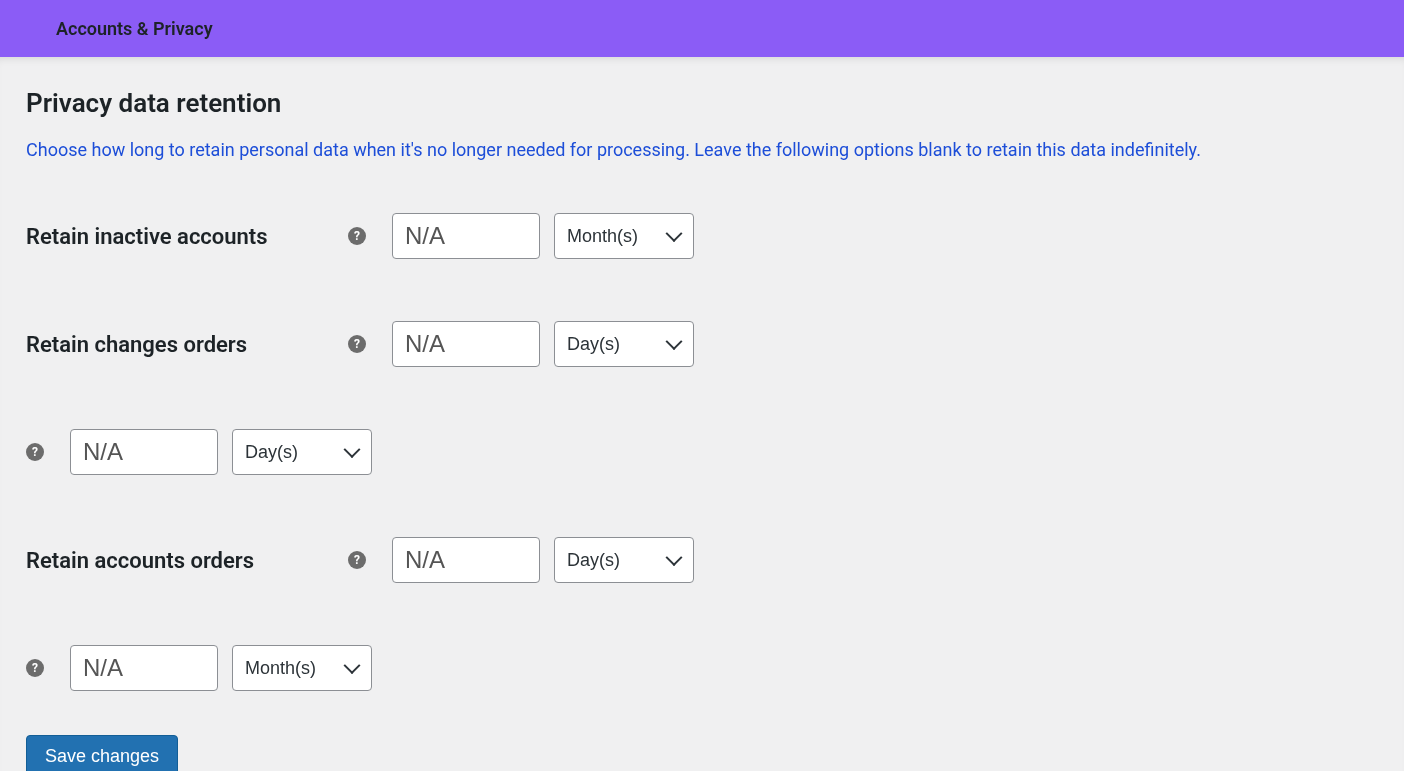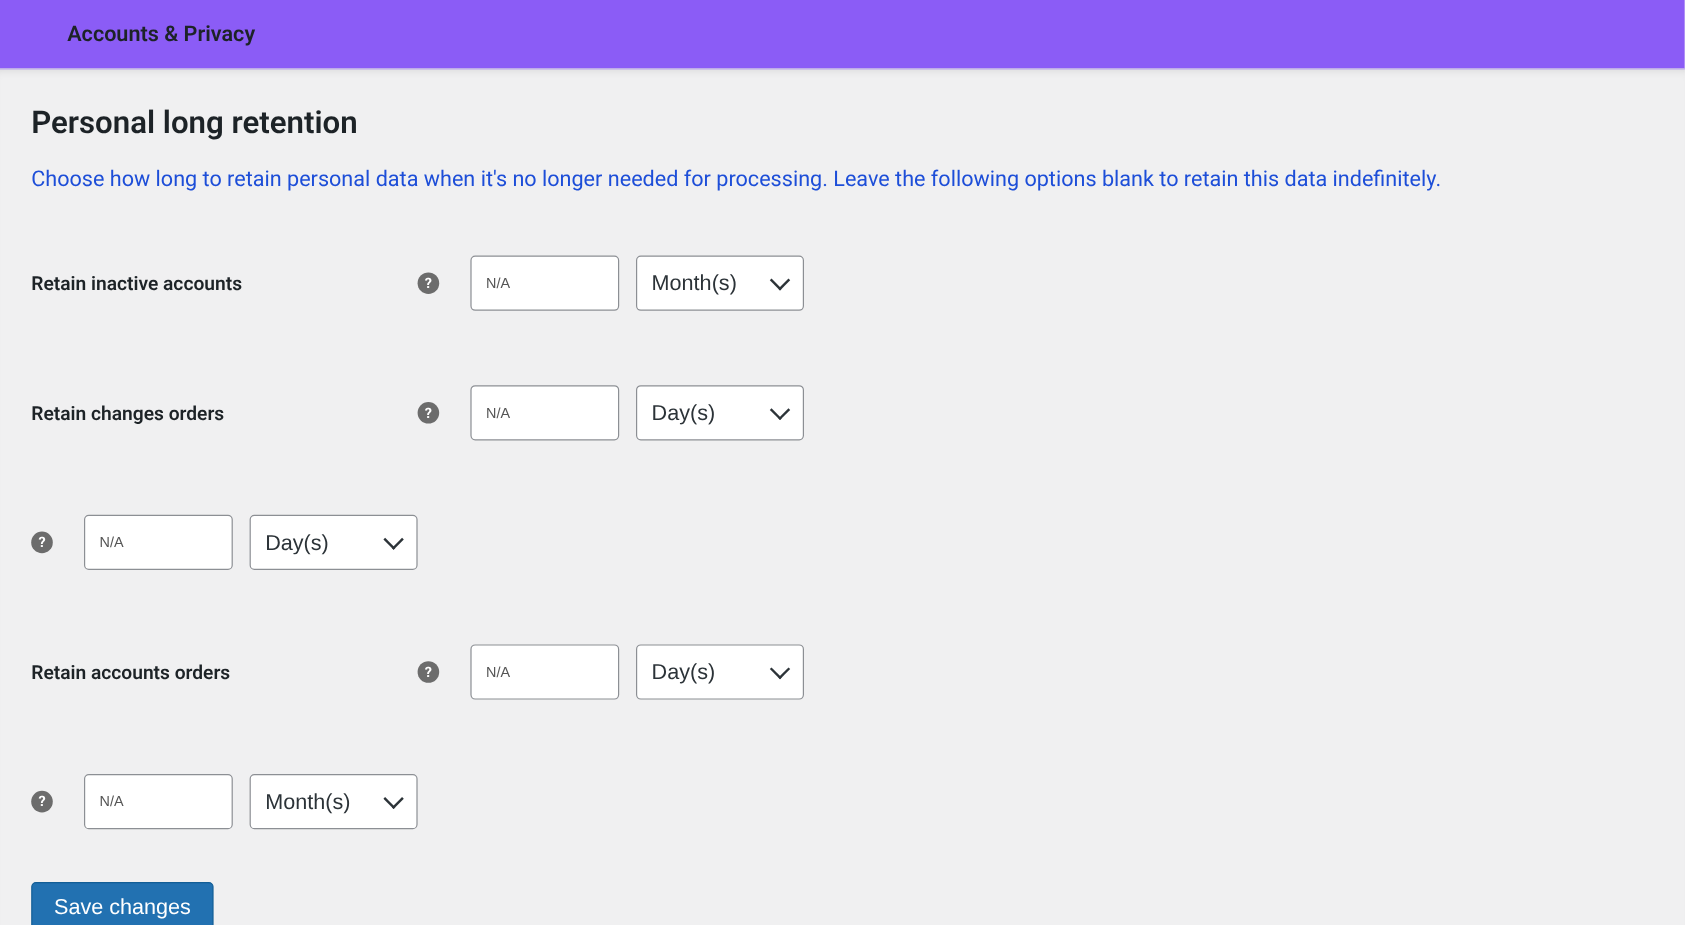--- a/index.html
+++ b/index.html
@@ -35,46 +35,46 @@
     line-height: 1.5;
   }
   .form-row {
     display: flex;
     align-items: center;
     margin-bottom: 62px;
   }
   .form-row:last-of-type { margin-bottom: 44px; }
   .row-label {
     width: 322px;
-    font-size: 16px;
+    font-size: 22px;
     font-weight: 600;
     color: #1d2327;
   }
   .help-icon {
     width: 18px;
     height: 18px;
     border-radius: 50%;
     background: #6c6c6c;
     color: #fff;
     font-size: 12px;
     font-weight: 700;
     display: inline-flex;
     align-items: center;
     justify-content: center;
     margin-right: 26px;
     flex-shrink: 0;
     cursor: help;
   }
   input.text-input {
-    width: 124px;
+    width: 148px;
     height: 46px;
     border: 1px solid #8c8f94;
     border-radius: 4px;
     background: #fff;
-    font-size: 12px;
+    font-size: 24px;
     color: #3c434a;
     padding: 0 12px;
     margin-right: 14px;
   }
   input.text-input::placeholder { color: #555; }
   .select-wrap {
     position: relative;
     display: inline-block;
   }
   select.unit-select {
@@ -114,21 +114,21 @@
 </style>
 </head>
 <body>
 
 <div class="top-bar">
   <span>Accounts &amp; Privacy</span>
 </div>
 
 <div class="content">
 
-  <h2 class="section-title">Personal long retention</h2>
+  <h2 class="section-title">Privacy data retention</h2>
   <p class="section-desc">Choose how long to retain personal data when it's no longer needed for processing. Leave the following options blank to retain this data indefinitely.</p>
 
   
   <div class="form-row">
     <div class="row-label">Retain inactive accounts</div>
     <span class="help-icon">?</span>
     <input class="text-input" type="text" placeholder="N/A" style="">
     <div class="select-wrap">
       <select class="unit-select">
         <option>Day(s)</option>

